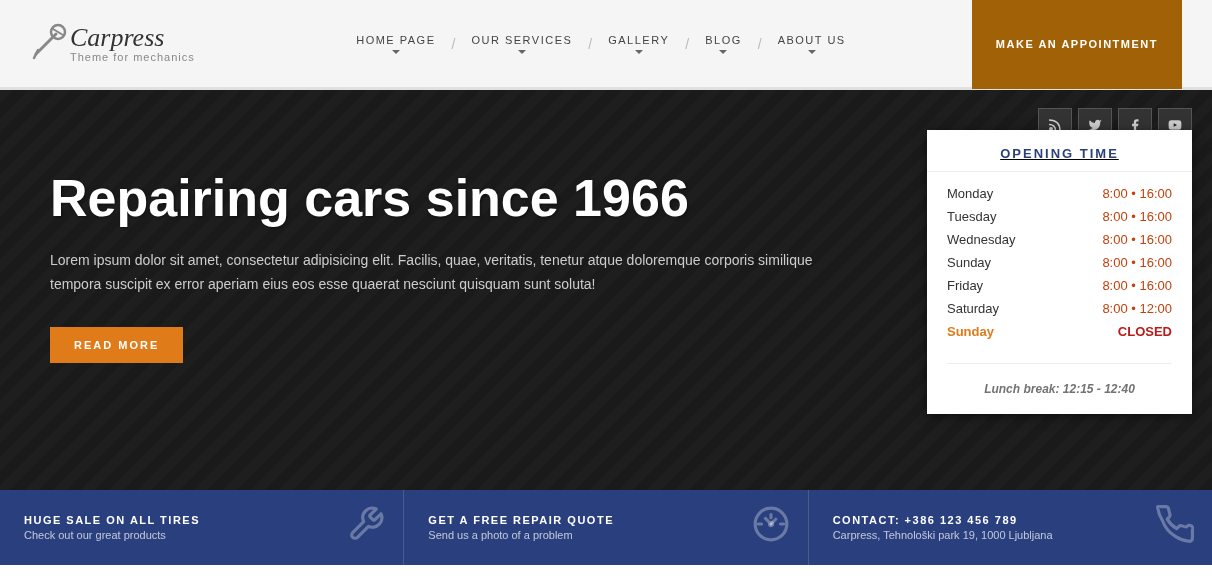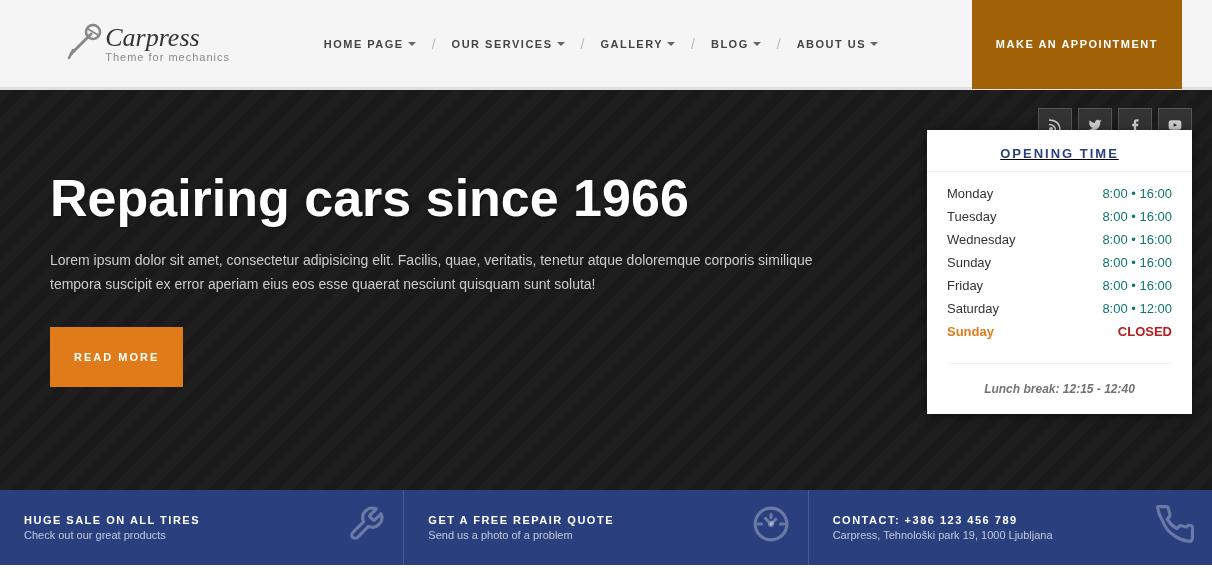--- a/index.html
+++ b/index.html
@@ -11,21 +11,20 @@
       border-bottom: 3px solid #e0e0e0;
       display: flex;
       align-items: center;
       padding: 0 30px;
       height: 90px;
     }
     .logo-area {
       display: flex;
       align-items: center;
       min-width: 200px;
-      justify-content: flex-end;
     }
     .logo-icon {
       font-size: 28px;
       color: #888;
     }
     .logo-text-block { display: flex; flex-direction: column; }
     .logo-title {
       font-family: 'Georgia', serif;
       font-size: 26px;
       color: #333;
@@ -45,29 +44,29 @@
       gap: 0;
     }
     .nav-item {
       display: flex;
       align-items: center;
       gap: 0;
       cursor: pointer;
     }
     .nav-link {
       font-size: 11px;
-      font-weight: bold;
+      font-weight: normal;
       letter-spacing: 1.5px;
       color: #444;
       text-decoration: none;
       padding: 0 14px;
       text-transform: uppercase;
       white-space: nowrap;
       display: flex;
-      flex-direction: row;
+      flex-direction: column;
       align-items: center;
       gap: 4px;
       text-align: right;
     }
     .nav-link .dropdown-arrow {
       width: 0; height: 0;
       border-left: 4px solid transparent;
       border-right: 4px solid transparent;
       border-top: 4px solid #666;
       display: block;
@@ -148,21 +147,21 @@
       margin-bottom: 30px;
       max-width: 810px;
     }
     .read-more-btn {
       background: #e07b1a;
       color: #fff;
       font-size: 11px;
       font-weight: bold;
       letter-spacing: 2px;
       text-transform: uppercase;
-      padding: 24px 24px;
+      padding: 12px 24px;
       border: none;
       cursor: pointer;
     }
 
     
     .opening-widget {
       position: absolute;
       top: 40px;
       right: 20px;
       width: 265px;
@@ -187,21 +186,21 @@
       padding: 10px 20px 14px;
     }
     .opening-row {
       display: flex;
       justify-content: space-between;
       align-items: center;
       padding: 4px 0;
       font-size: 13px;
     }
     .opening-day { color: #333; }
-    .opening-time { color: #0f766e; }
+    .opening-time { color: #c2410c; }
     .opening-row.sunday .opening-day { color: #e07b1a; font-weight: bold; }
     .opening-row.sunday .opening-time { color: #b91c1c; font-weight: bold; }
     .lunch-break {
       text-align: center;
       font-size: 12px;
       color: #737373;
       font-weight: bold;
       font-style: italic;
       padding: 18px 0 4px;
       border-top: 1px solid #eee;

